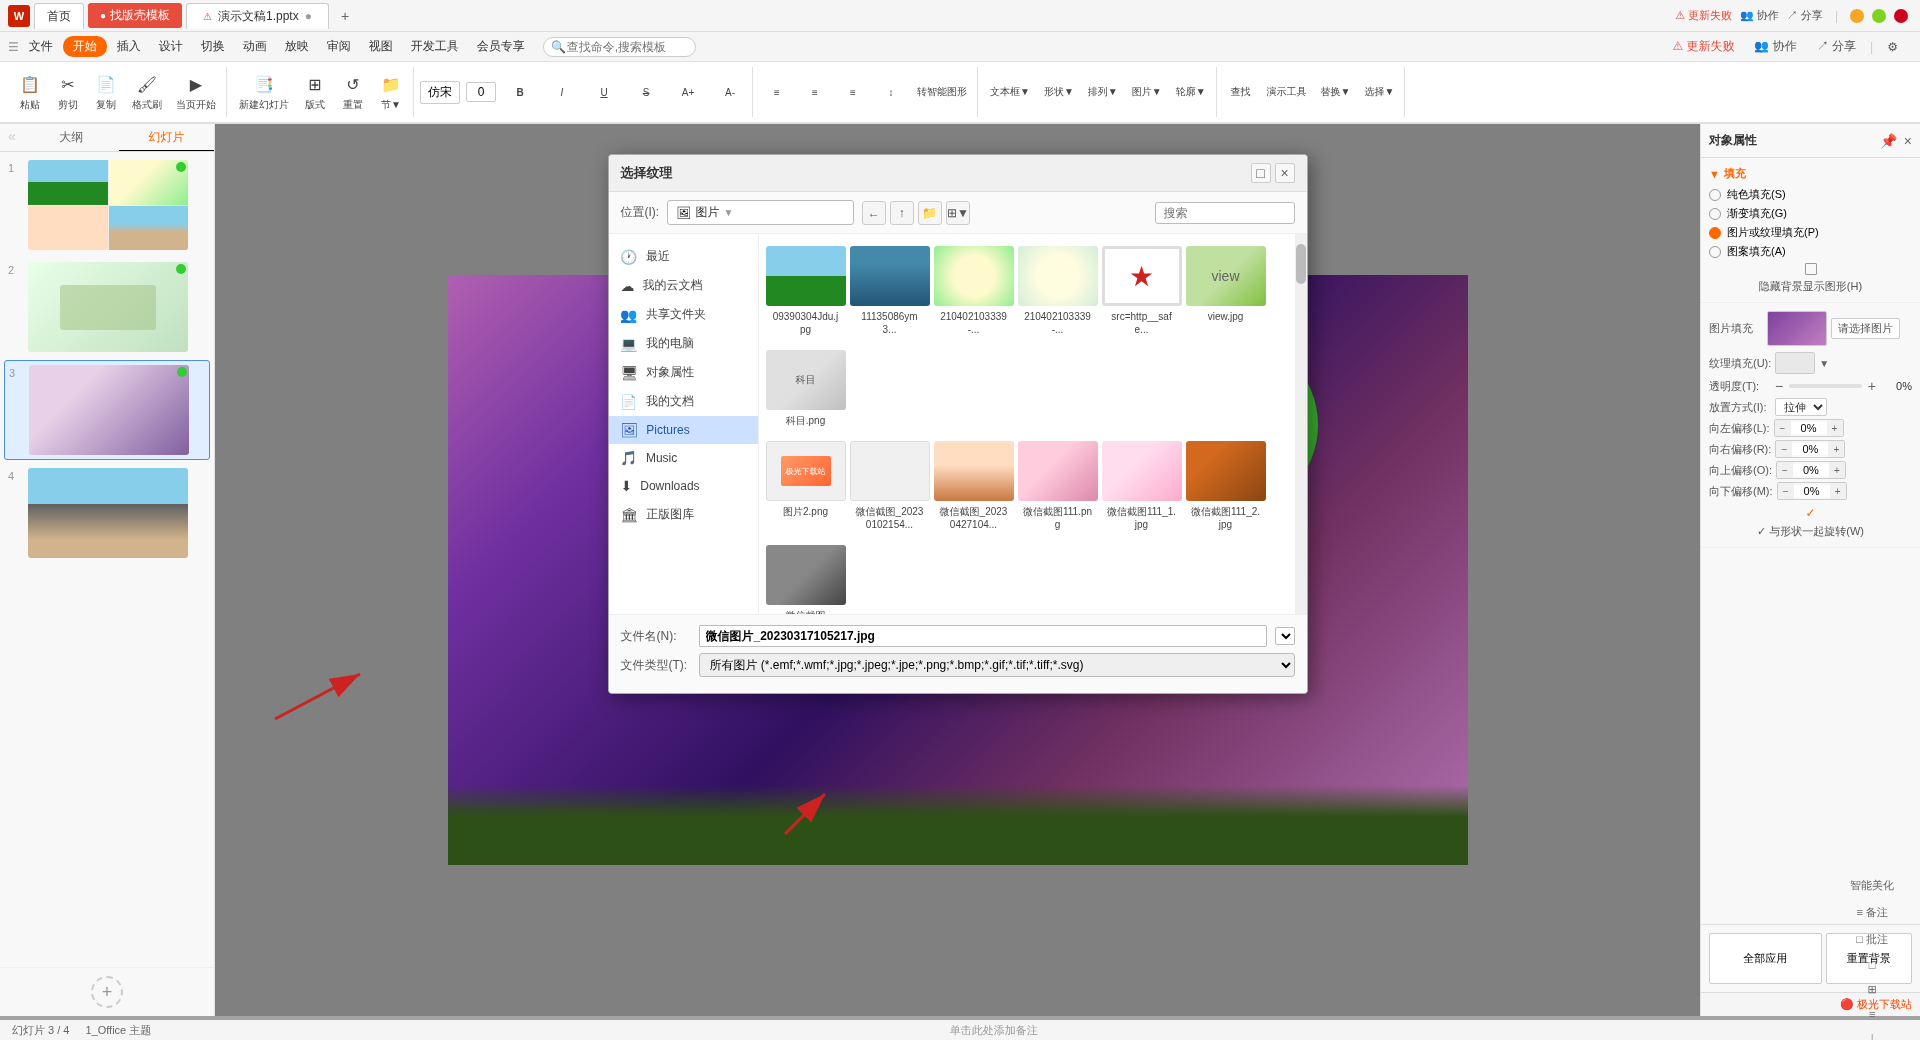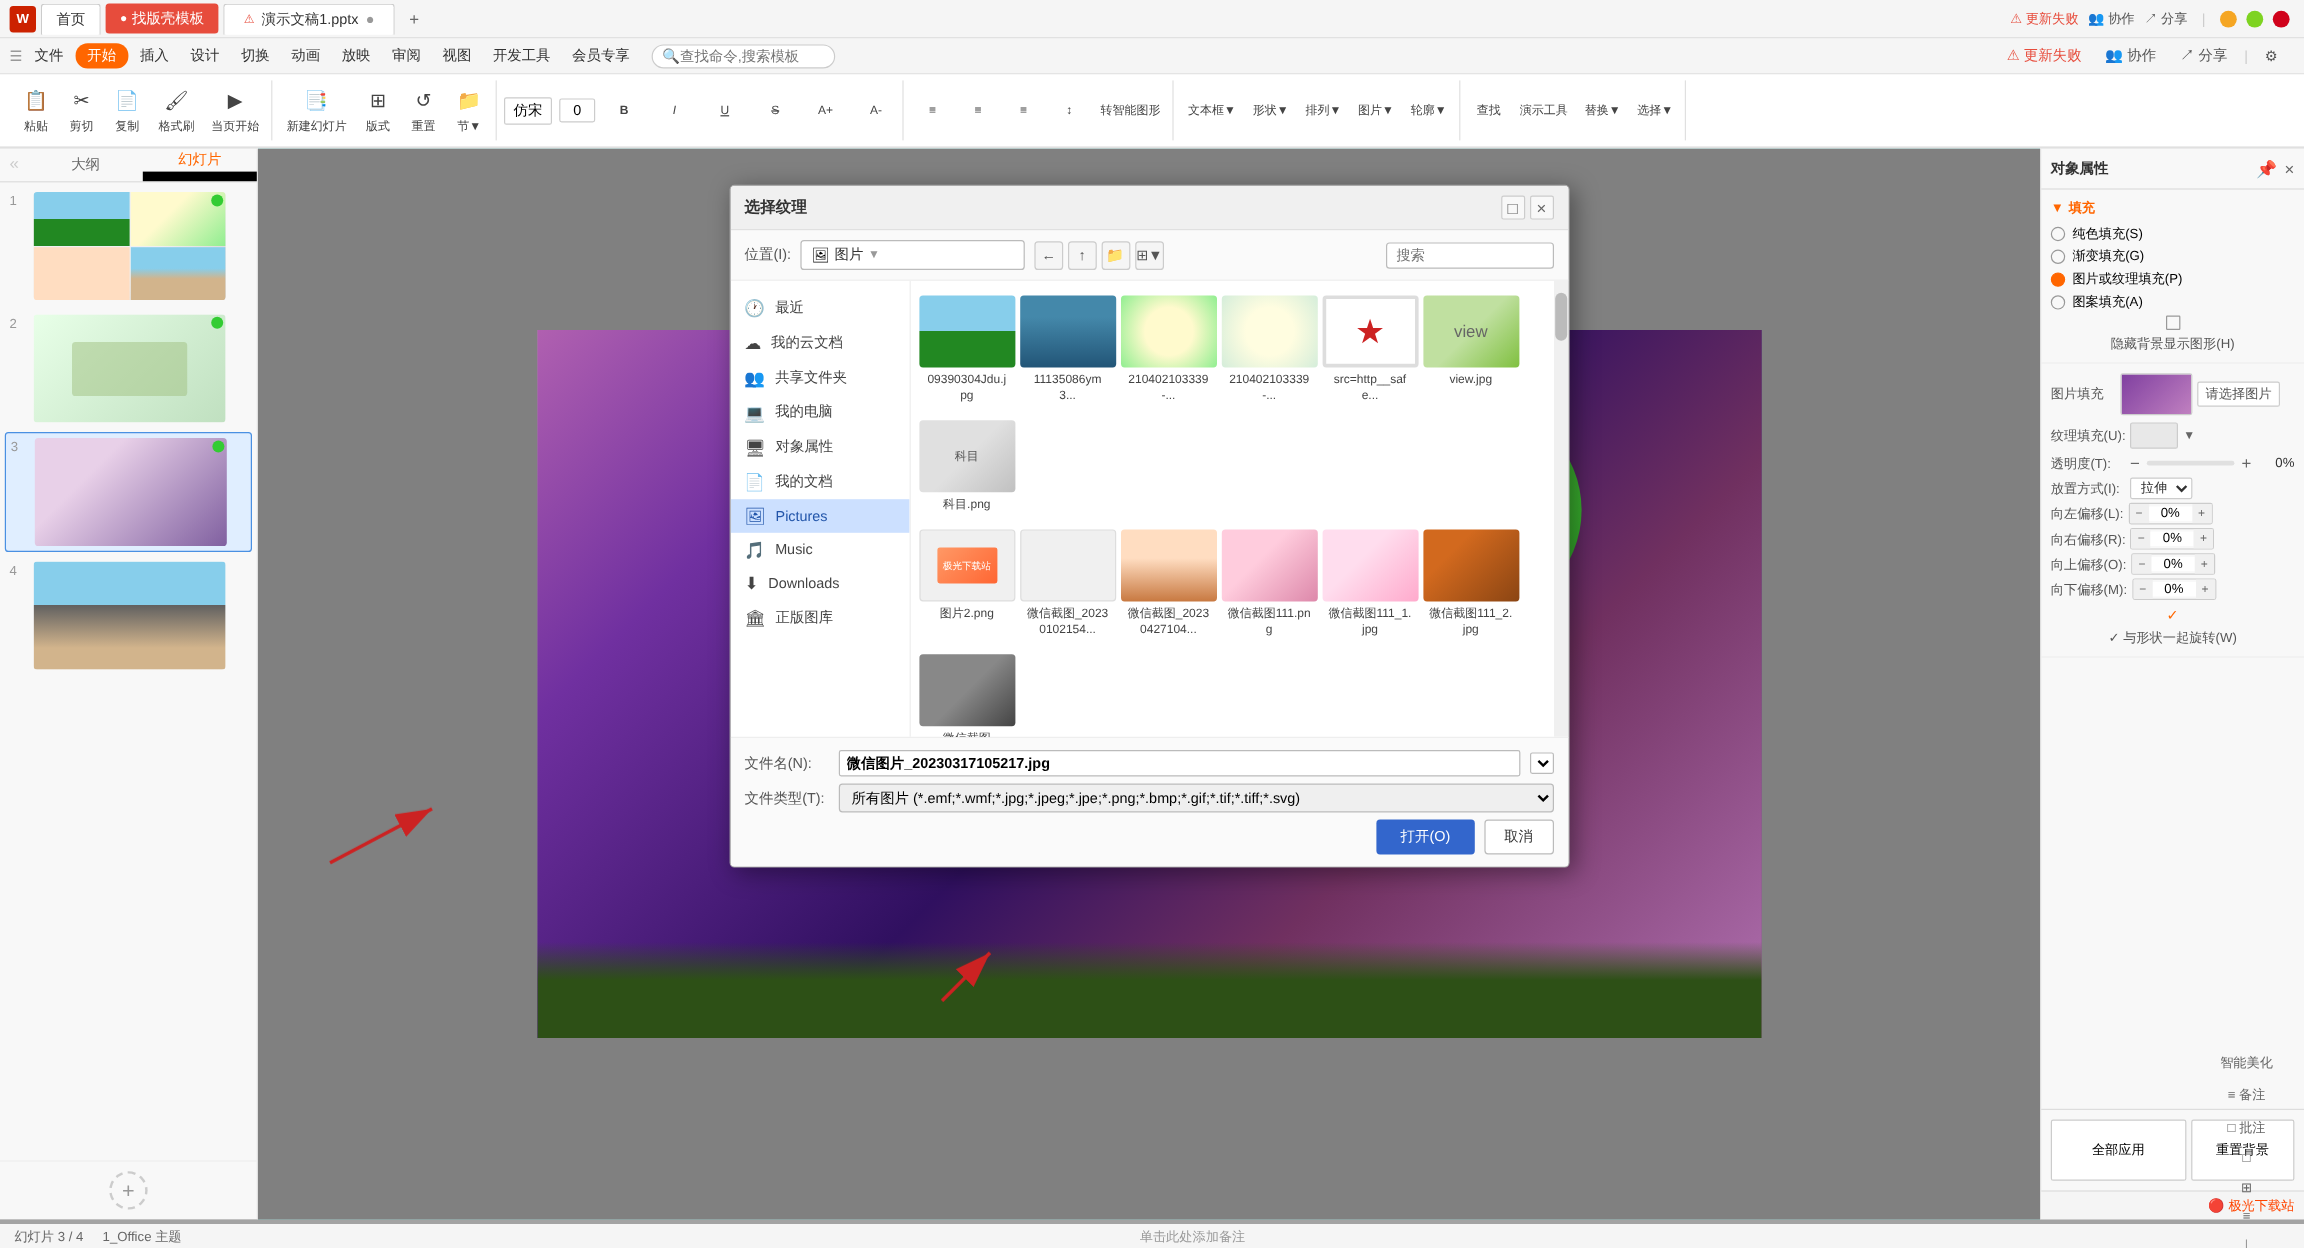--- a/index.html
+++ b/index.html
@@ -26,35 +26,35 @@
     
     .toolbar { height: 62px; background: #fff; border-bottom: 2px solid #e0e0e0; display: flex; align-items: center; padding: 0 8px; gap: 2px; }
     .toolbar-group { display: flex; align-items: center; gap: 2px; padding: 0 4px; border-right: 1px solid #e0e0e0; height: 50px; }
     .toolbar-btn { display: flex; flex-direction: column; align-items: center; justify-content: center; padding: 2px 6px; cursor: pointer; border-radius: 3px; min-width: 36px; font-size: 10px; color: #444; gap: 2px; }
     .toolbar-icon { width: 24px; height: 24px; display: flex; align-items: center; justify-content: center; font-size: 16px; }
 
     
     .left-panel { width: 215px; background: #f8f8f8; border-right: 1px solid #e0e0e0; display: flex; flex-direction: column; }
     .panel-tabs { display: flex; border-bottom: 1px solid #ddd; height: 28px; }
     .panel-tab { flex: 1; display: flex; align-items: center; justify-content: center; font-size: 12px; cursor: pointer; color: #666; }
-    .panel-tab.active { color: #ff6600; border-bottom: 8px solid #000000; }
+    .panel-tab.active { color: #ff6600; border-bottom: 1px solid #000000; }
     .slides-list { flex: 1; overflow-y: auto; padding: 4px; }
     .slide-item { display: flex; gap: 6px; padding: 4px; cursor: pointer; border-radius: 3px; margin-bottom: 4px; align-items: flex-start; }
     .slide-item.active { background: #e0eeff; border: 1px solid #4a90e2; }
     .slide-num { font-size: 11px; color: #999; min-width: 14px; padding-top: 2px; }
     .slide-thumb { width: 160px; height: 90px; background: #ccc; border-radius: 3px; overflow: hidden; position: relative; }
 
     
     .thumb-1 { background: linear-gradient(135deg, #f0f0f0 60%, #ccc); }
     .thumb-2 { background: linear-gradient(135deg, #e8ffe8 60%, #c8e0c8); }
     .thumb-3 { background: linear-gradient(135deg, #e8d0e8 30%, #8060a0 100%); }
     .thumb-4 { background: linear-gradient(135deg, #a0c8e8 60%, #4080b0); }
 
     
-    .center-area { flex: 1; background: #0f766e; display: flex; align-items: center; justify-content: center; position: relative; overflow: hidden; }
+    .center-area { flex: 1; background: #6d28d9; display: flex; align-items: center; justify-content: center; position: relative; overflow: hidden; }
     .slide-canvas { width: 1020px; height: 590px; background: linear-gradient(135deg, #c080c0 0%, #8040a0 30%, #404080 60%, #806080 100%); position: relative; display: flex; align-items: center; justify-content: center; }
 
     
     .right-panel { width: 220px; background: #f8f8f8; border-left: 1px solid #e0e0e0; display: flex; flex-direction: column; }
     .right-panel-header { padding: 8px; border-bottom: 1px solid #ddd; display: flex; align-items: center; justify-content: space-between; }
     .right-panel-title { font-size: 12px; font-weight: bold; color: #333; }
     .right-panel-icons { display: flex; gap: 6px; }
     .right-section { padding: 8px; border-bottom: 1px solid #eee; }
     .right-section-title { font-size: 11px; color: #ff6600; font-weight: bold; margin-bottom: 6px; display: flex; align-items: center; gap: 4px; }
     .fill-options { display: flex; flex-direction: column; gap: 4px; }
@@ -511,24 +511,20 @@
             <label class="footer-label">文件名(N):</label>
             <input class="footer-input" value="微信图片_20230317105217.jpg" style="flex: 1 1 0%; border: 1px solid rgb(187, 187, 187); border-radius: 2px; padding: 3px 6px; font-size: 12px; font-weight: bold;">
             <select style="width:20px;border:1px solid #bbb;border-radius:2px;background:#fff;font-size:12px;"><option>▼</option></select>
           </div>
           <div class="footer-row">
             <label class="footer-label">文件类型(T):</label>
             <select class="footer-select">
               <option>所有图片 (*.emf;*.wmf;*.jpg;*.jpeg;*.jpe;*.png;*.bmp;*.gif;*.tif;*.tiff;*.svg)</option>
             </select>
           </div>
-          <div class="footer-btns">
-            <button class="btn-open">打开(O)</button>
-            <button class="btn-cancel">取消</button>
-          </div>
         </div>
       </div>
 
       <svg style="position:absolute;top:0;left:0;width:100%;height:100%;pointer-events:none;z-index:200;">
 
         <defs>
           <marker id="arrowhead1" markerWidth="10" markerHeight="7" refX="10" refY="3.5" orient="auto">
             <polygon points="0 0, 10 3.5, 0 7" fill="#cc2222"></polygon>
           </marker>
         </defs>

